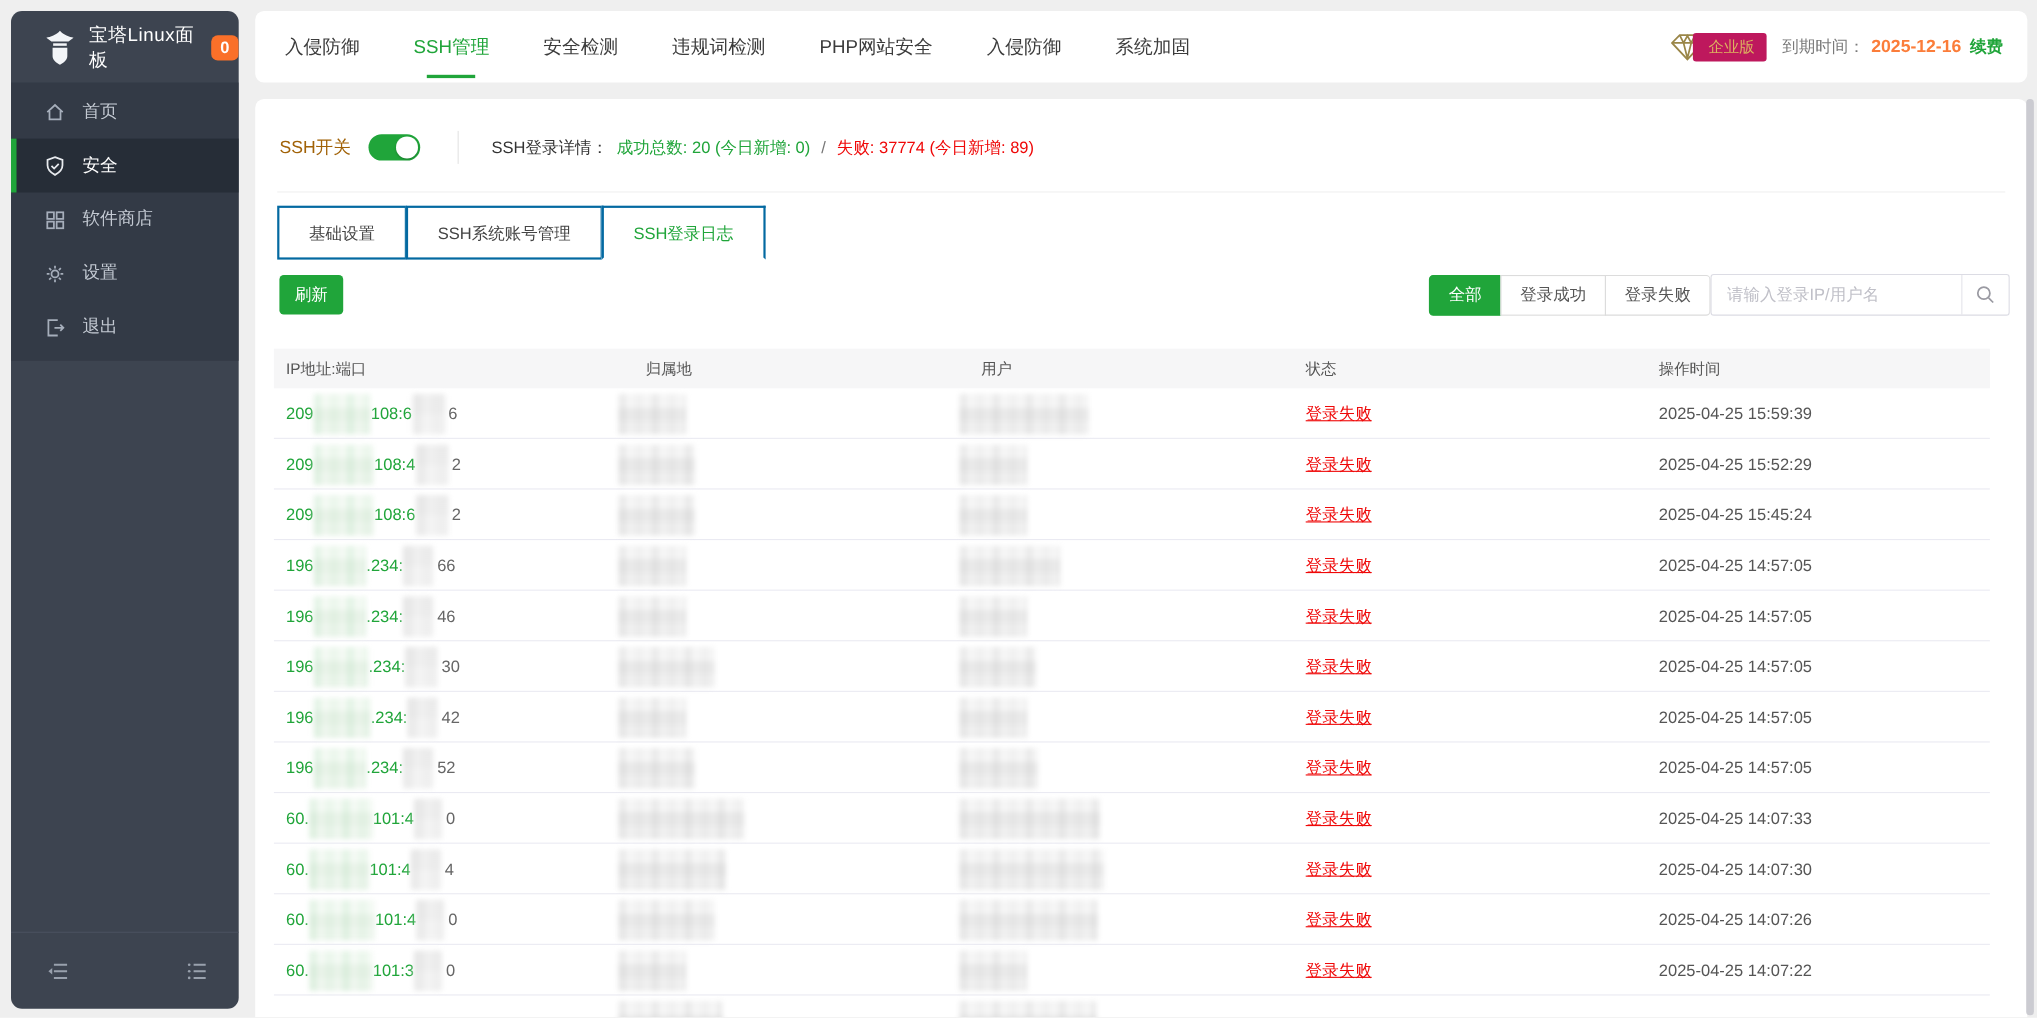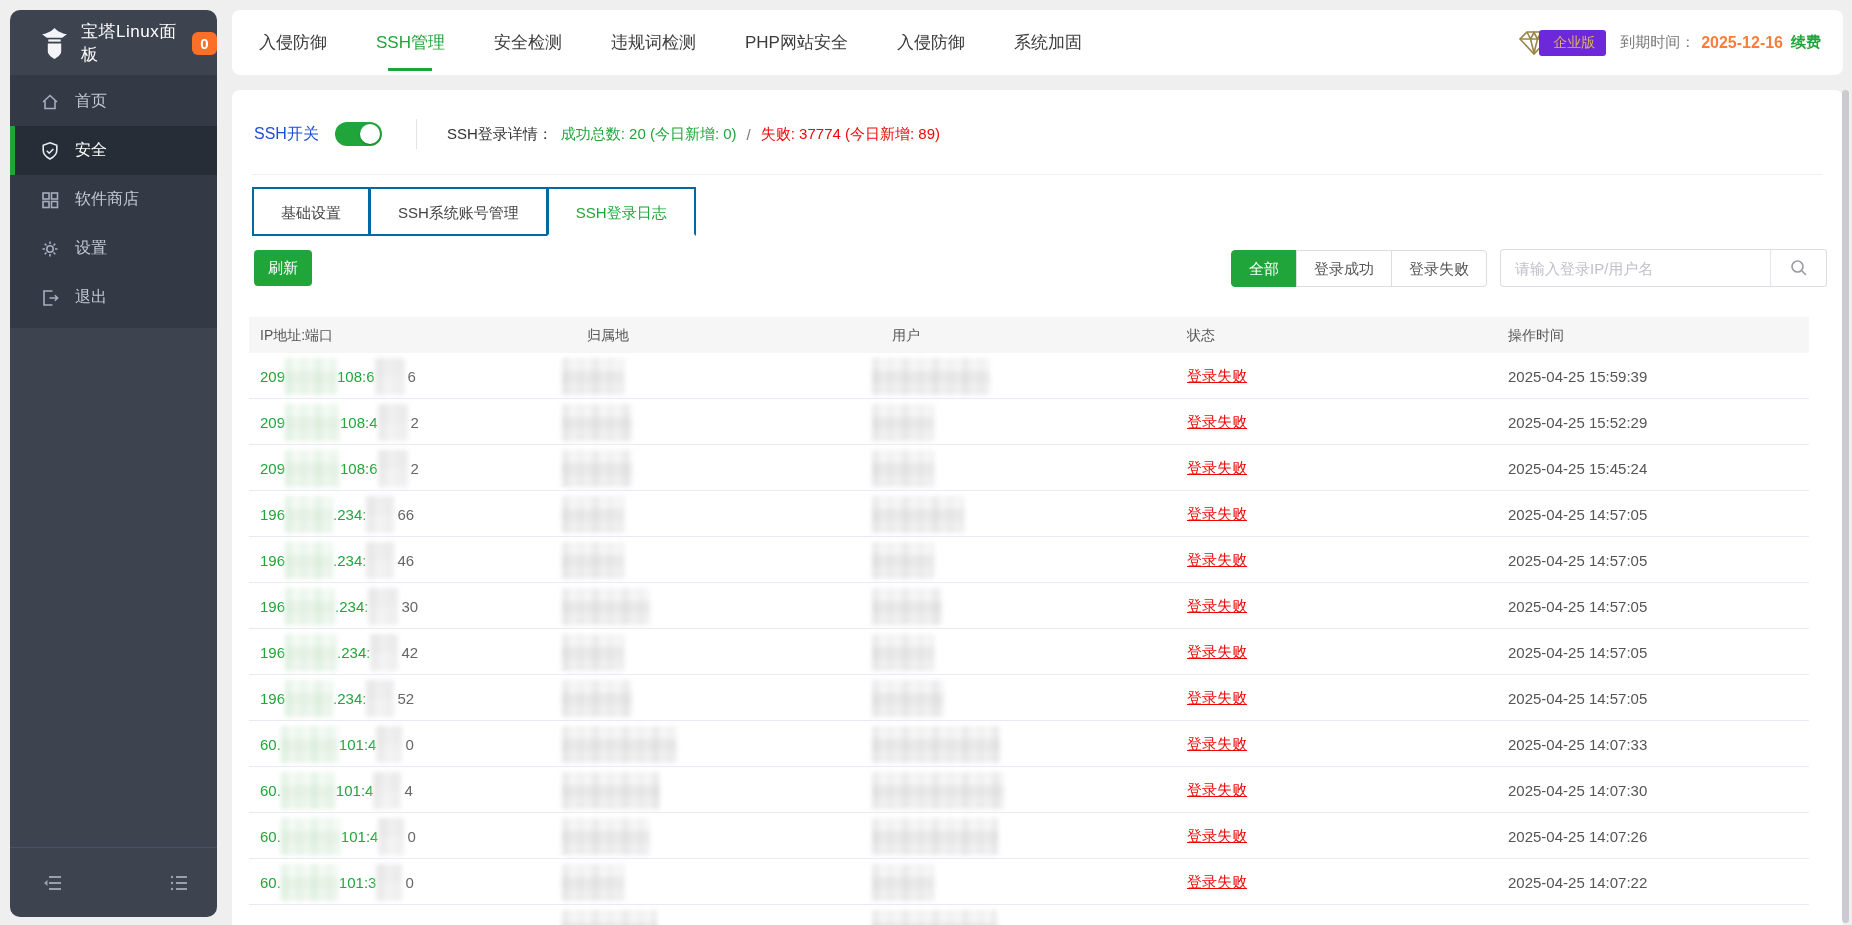--- a/index.html
+++ b/index.html
@@ -27,32 +27,32 @@
   .side-bottom .foot-ico { position:absolute; width:22px; height:22px; cursor:pointer; }
 
   
   .topnav { position:absolute; left:232px; top:10px; width:1611px; height:65px; background:#fff; border-radius:8px; }
   .nav-tabs { position:absolute; left:27px; top:0; bottom:0; display:flex; align-items:center; gap:49px; }
   .nav-tab { position:relative; height:65px; line-height:65px; font-size:17px; color:#3c3c3c; cursor:pointer; white-space:nowrap; }
   .nav-tab.active { color:#20a53a; }
   .nav-tab.active::after { content:""; position:absolute; left:50%; transform:translateX(-50%);
                            bottom:4px; width:44px; height:3px; background:#20a53a; }
   .license { position:absolute; right:22px; top:0; bottom:0; display:flex; align-items:center; }
-  .edition-badge { background:#6d28d9; color:#dcb35f; font-size:14px; padding:4px 11px 4px 14px;
+  .edition-badge { background:#be185d; color:#dcb35f; font-size:14px; padding:4px 11px 4px 14px;
                    border-radius:3px; margin-left:-12px; }
   .expire-label { color:#7a7a7a; font-size:15px; margin-left:14px; }
   .expire-date { color:#fb7d3a; font-size:16px; font-weight:bold; margin-left:6px;text-align:right; }
   .renew { color:#20a53a; font-size:15px; font-weight:bold; margin-left:8px; cursor:pointer; }
 
   
   .card { position:absolute; left:232px; top:90px; width:1611px; height:835px; background:#fff;
           border-radius:8px 8px 0 0; overflow:hidden; }
 
   .switch-row { position:absolute; top:18px; left:22px; height:52px; display:flex; align-items:center; }
-  .switch-label { font-size:16px; color:#1d4ed8; }
+  .switch-label { font-size:16px; color:#a16207; }
   .toggle { position:relative; width:47px; height:24px; background:#20a53a; border-radius:12px; margin-left:16px; cursor:pointer; }
   .toggle .knob { position:absolute; top:2px; right:2px; width:20px; height:20px; background:#fff; border-radius:50%;
                   box-shadow:0 1px 2px rgba(0,0,0,.25); }
   .vdiv { width:1px; height:30px; background:#e3e3e3; margin:0 30px 0 34px; }
   .detail-label { font-size:15px; color:#333; }
   .txt-green { color:#20a53a; font-size:15px; margin-left:8px; }
   .txt-sep { color:#777; font-size:15px; margin:0 10px; }
   .txt-red { color:#ef0808; font-size:15px; }
 
   .hline { position:absolute; top:84px; left:20px; right:20px; height:1px; background:#f0f0f0; }
@@ -66,22 +66,22 @@
   .toolbar { position:absolute; top:159px; left:22px; right:16px; height:38px; }
   .btn-refresh { position:absolute; left:0; top:1px; width:58px; height:36px; background:#20a53a; color:#fff;
                  font-size:15px; border:none; border-radius:4px; cursor:pointer; font-family:inherit; }
   .right-tools { position:absolute; right:0; top:0; display:flex; align-items:center; }
   .filter-group { display:flex; }
   .filter-btn { height:37px; padding:0 17px; background:#fff; border:1px solid #dcdcdc; color:#555;
                 font-size:15px; margin-left:-1px; cursor:pointer; font-family:inherit; line-height:35px; white-space:nowrap; }
   .filter-btn:first-child { border-radius:4px 0 0 4px; margin-left:0; }
   .filter-btn:last-child { border-radius:0 4px 4px 0; }
   .filter-btn.active { background:#20a53a; border-color:#20a53a; color:#fff; }
-  .search-box { display:flex; align-items:center; width:327px; height:38px; border:1px solid #dcdce4;
-                border-radius:3px; margin-left:13px; background:#fff; }
+  .search-box { display:flex; align-items:center; width:272px; height:38px; border:1px solid #dcdce4;
+                border-radius:3px; background:#fff; }
   .search-box input { flex:1; border:none; outline:none; font-size:15px; color:#333; padding:0 14px;
                       font-family:inherit; background:transparent; }
   .search-box input::placeholder { color:#c0c0c8; }
   .search-btn { width:56px; height:36px; border-left:1px solid #e4e4ea; display:flex; align-items:center;
                 justify-content:center; cursor:pointer; }
 
   
   .table { position:absolute; top:227px; left:17px; right:34px; }
   .thead { position:relative; height:36px; background:#f6f6f7; }
   .th { position:absolute; top:0; height:36px; line-height:36px; font-size:14px; color:#555; white-space:nowrap; }

